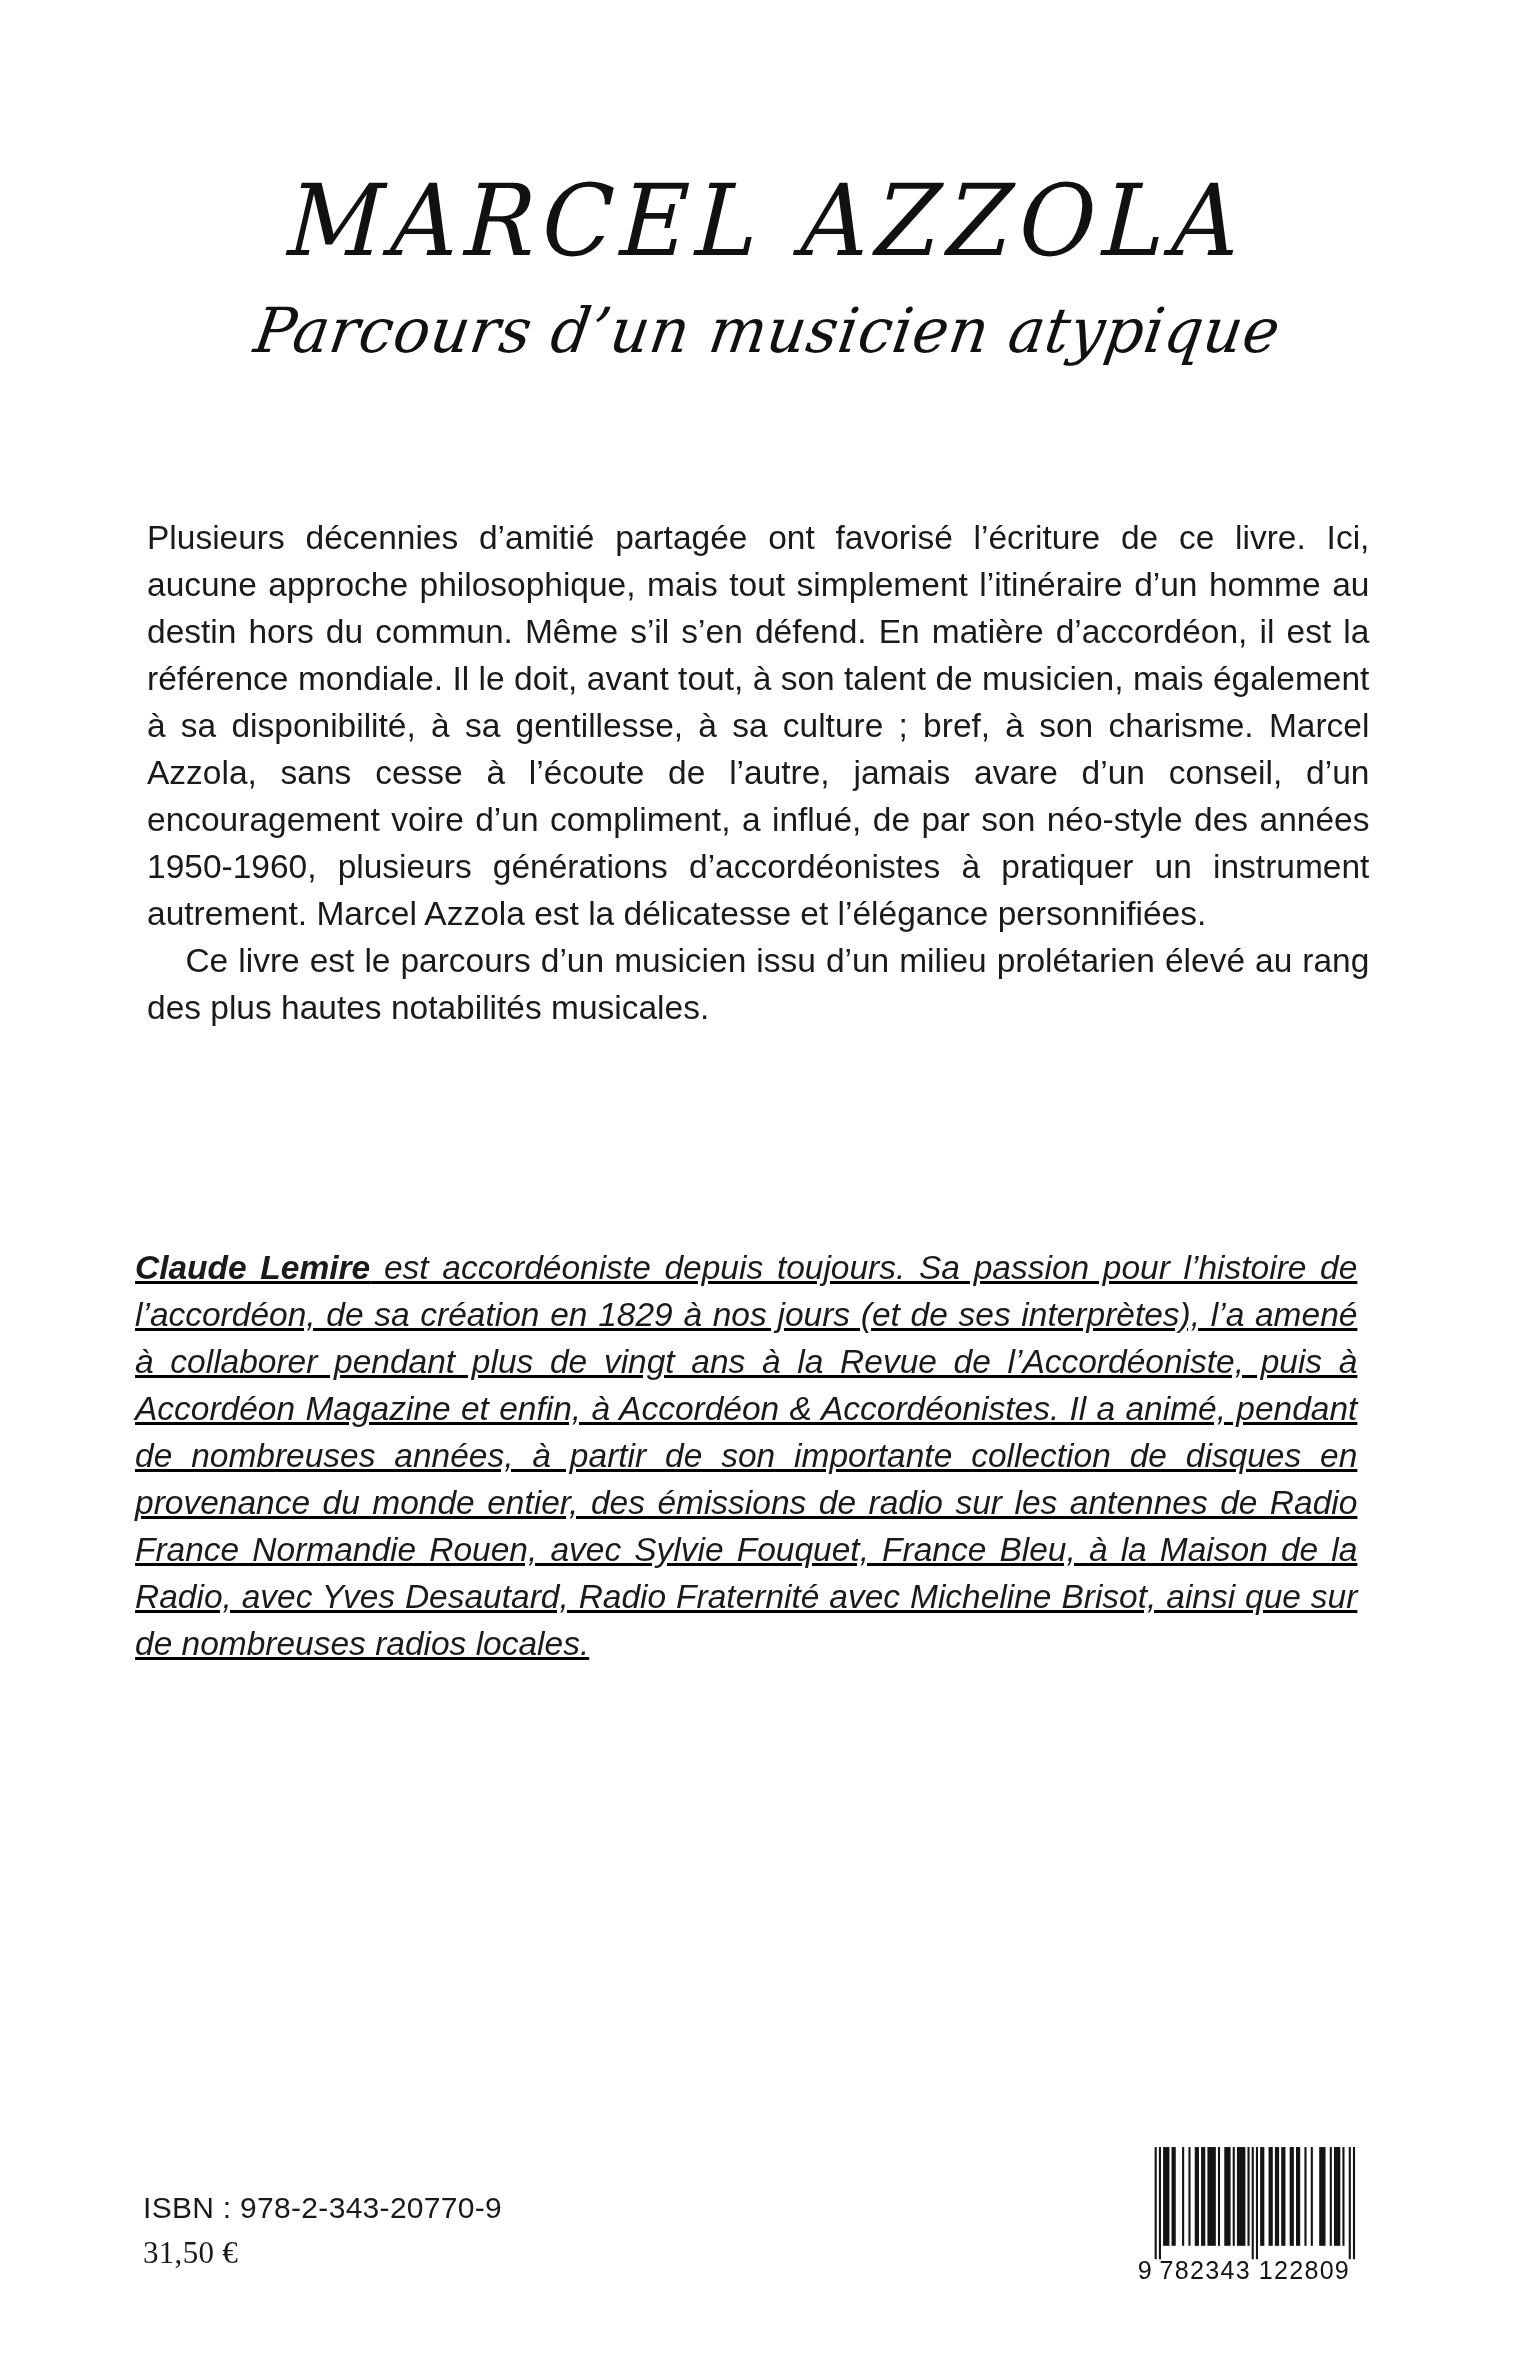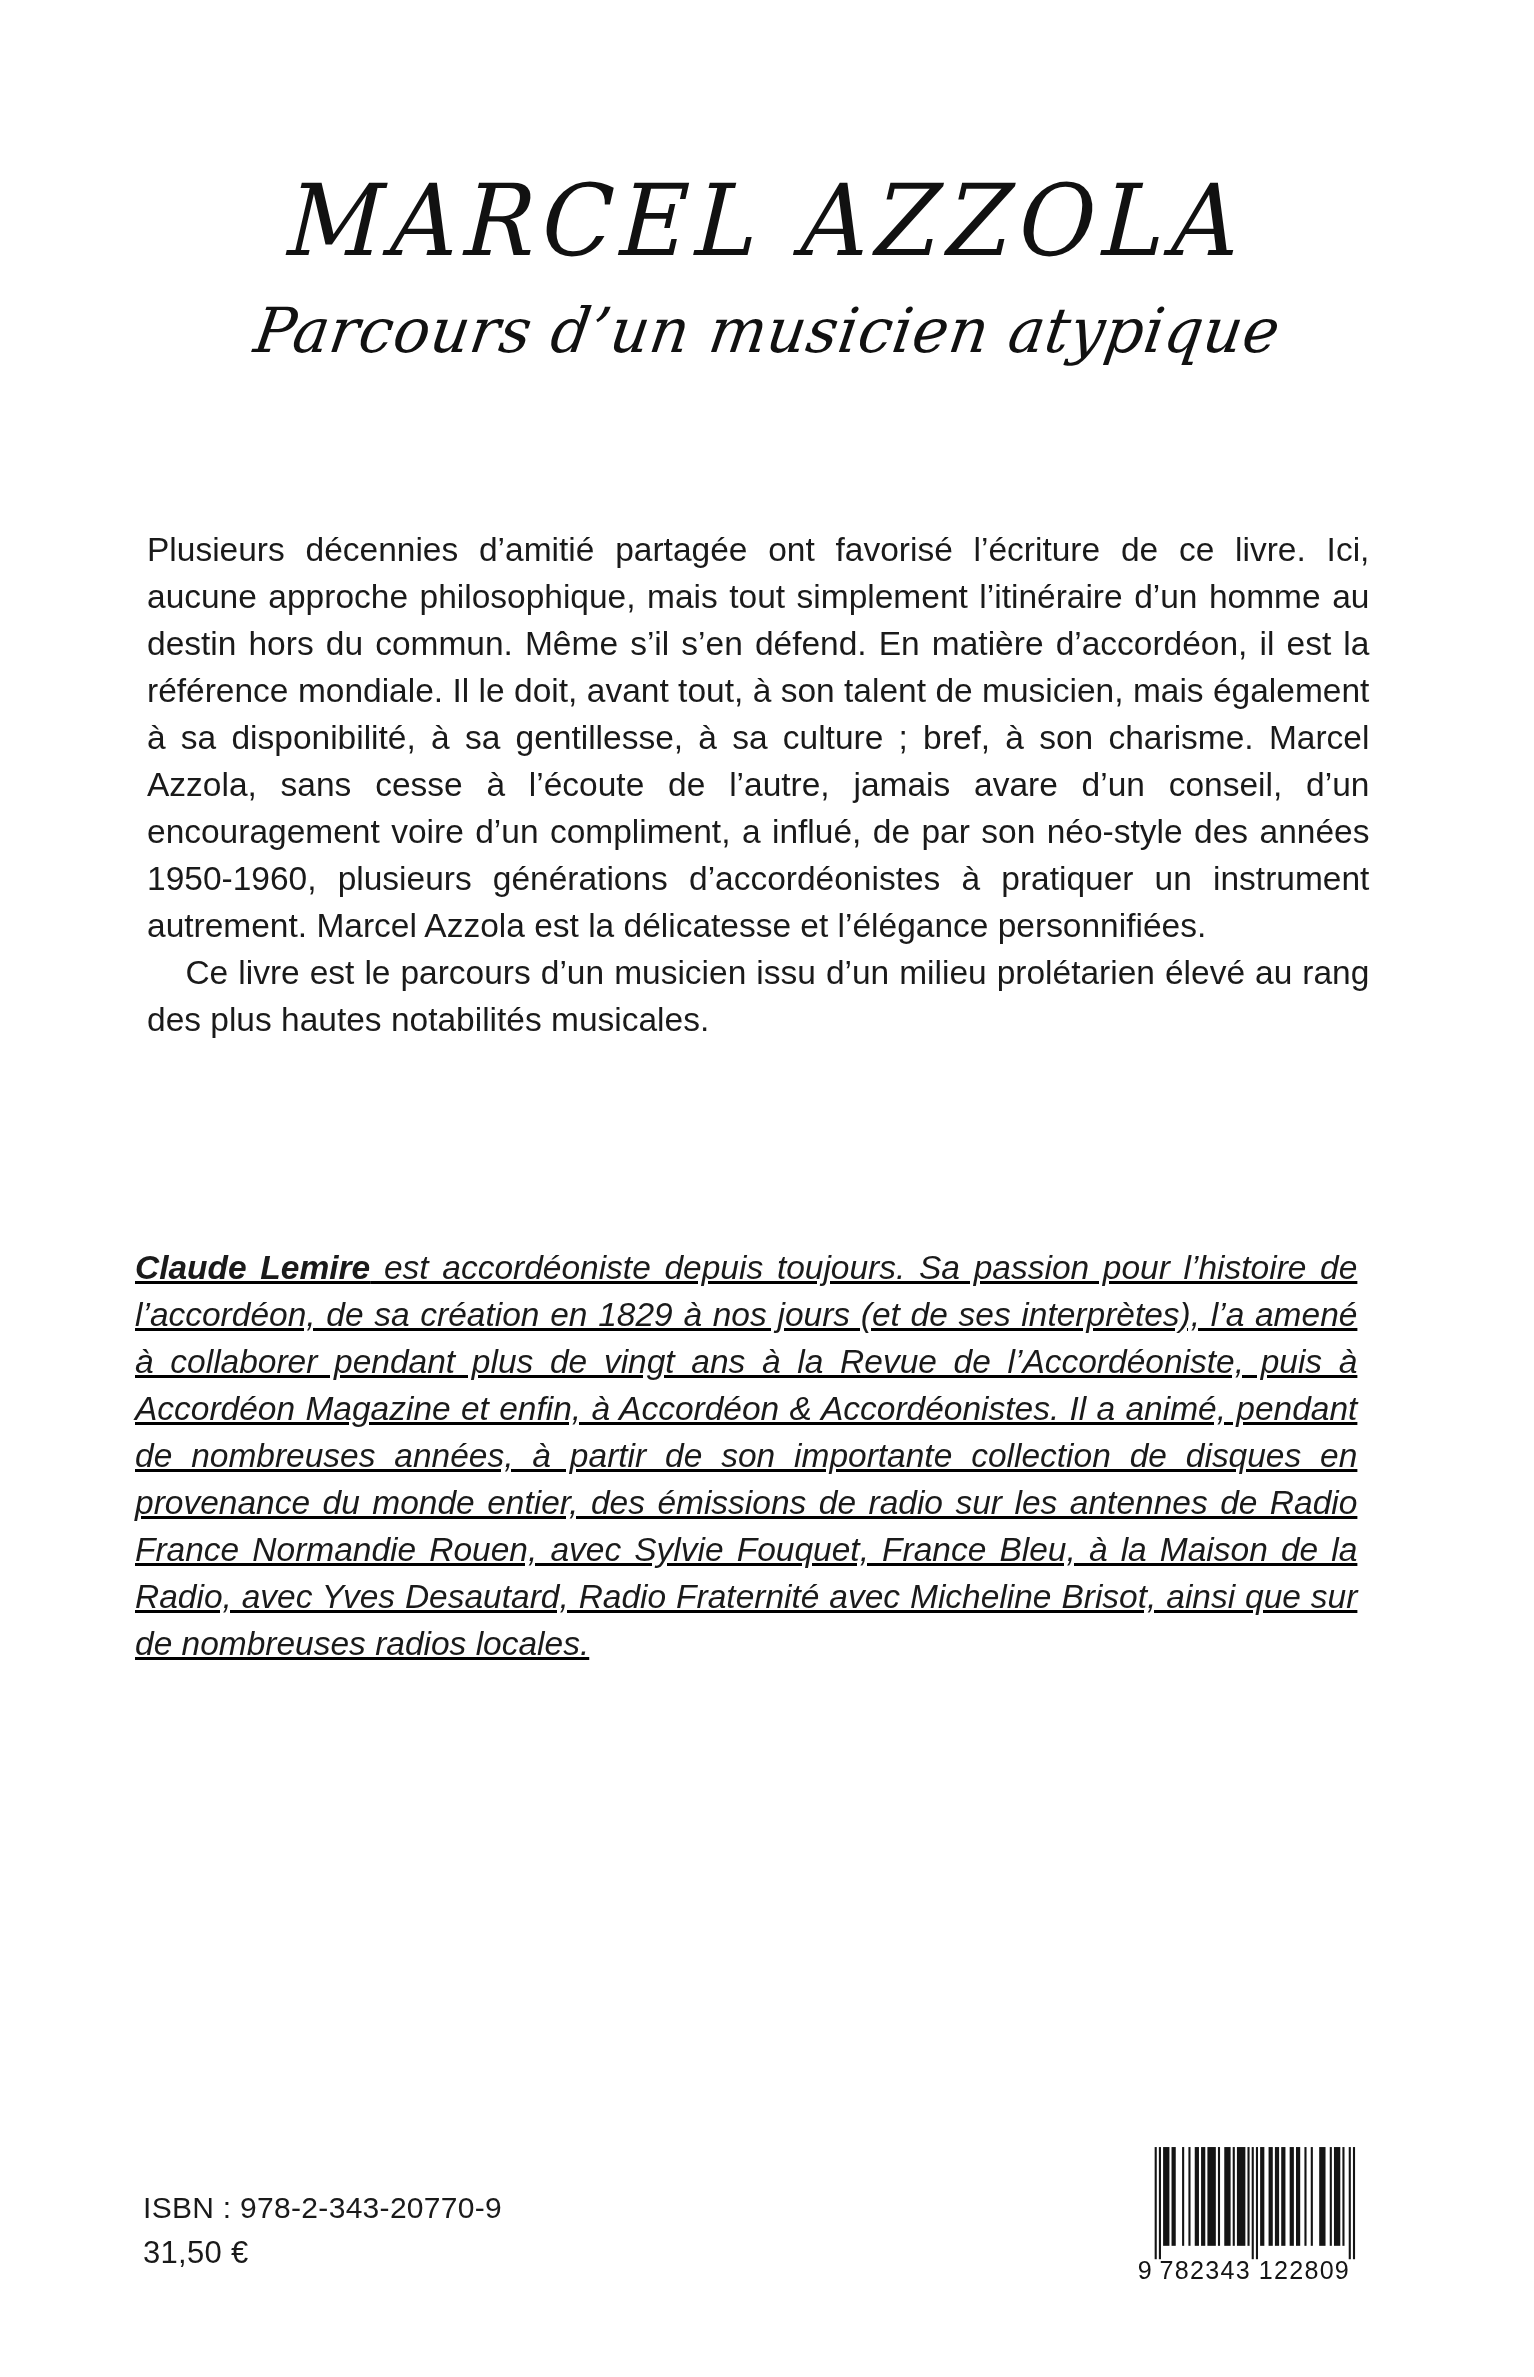--- a/index.html
+++ b/index.html
@@ -50,21 +50,21 @@
     color: #111111;
     margin: 22px 0 0 0;
     transform: scaleX(0.97) skewX(-9deg);
     transform-origin: center center;
   }
 
   
   .copy-area {
     position: absolute;
     left: 147px;
-    top: 526px;
+    top: 514px;
     width: 1241px;
   }
 
   .blurb {
     font-family: "Liberation Sans", "DejaVu Sans", sans-serif;
     font-weight: 400;
     font-size: 34px;
     line-height: 47px;
     color: #1a1a1a;
     text-align: justify;
@@ -124,21 +124,21 @@
     letter-spacing: 0.3px;
   }
 
   .footer-meta .isbn-line,
   .footer-meta .price-line {
     display: block;
     white-space: nowrap;
   }
 
   .footer-meta .price-line {
-    font-family: Liberation Sans, sans-serif;
+    font-family: Liberation Serif, serif;
     font-size: 31px;
   }
 
   
   .barcode-block {
     position: absolute;
     right: 124px;
     bottom: 91px;
     width: 285px;
   }

